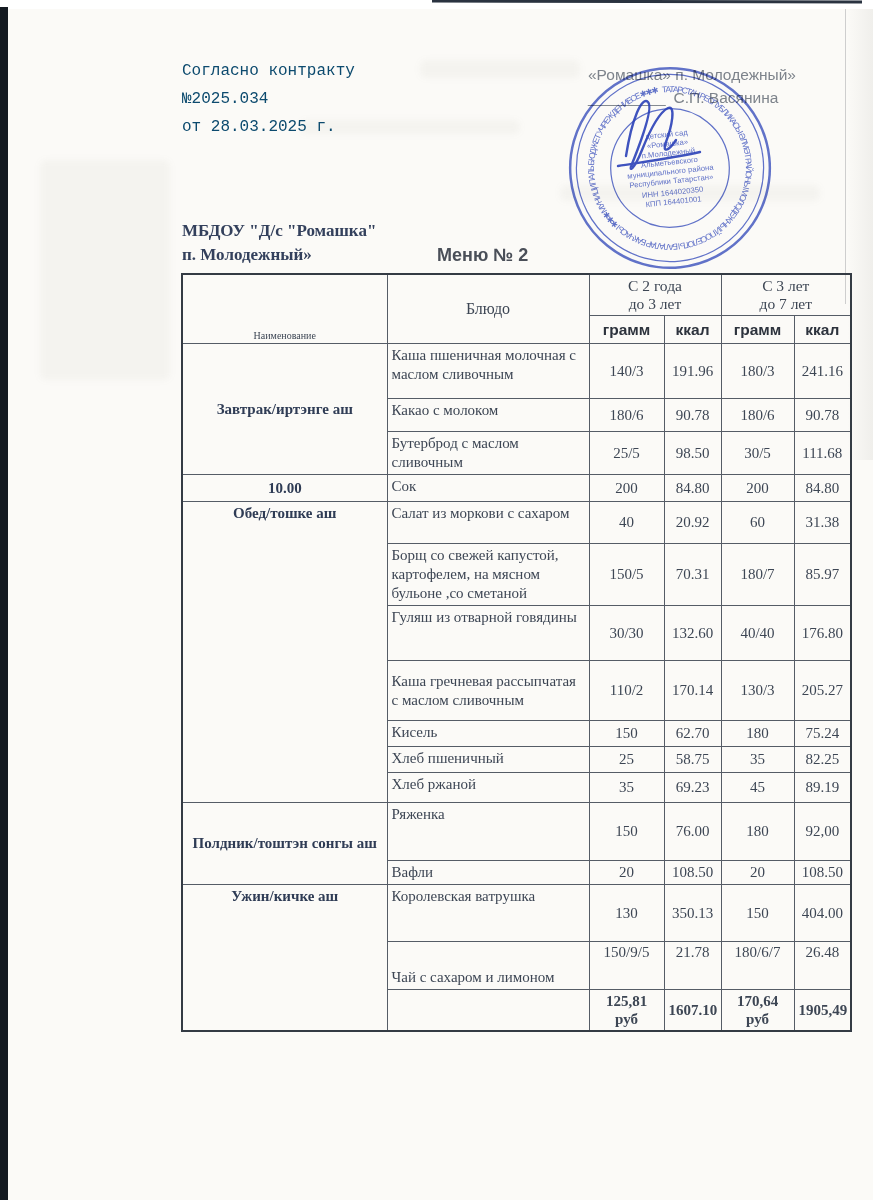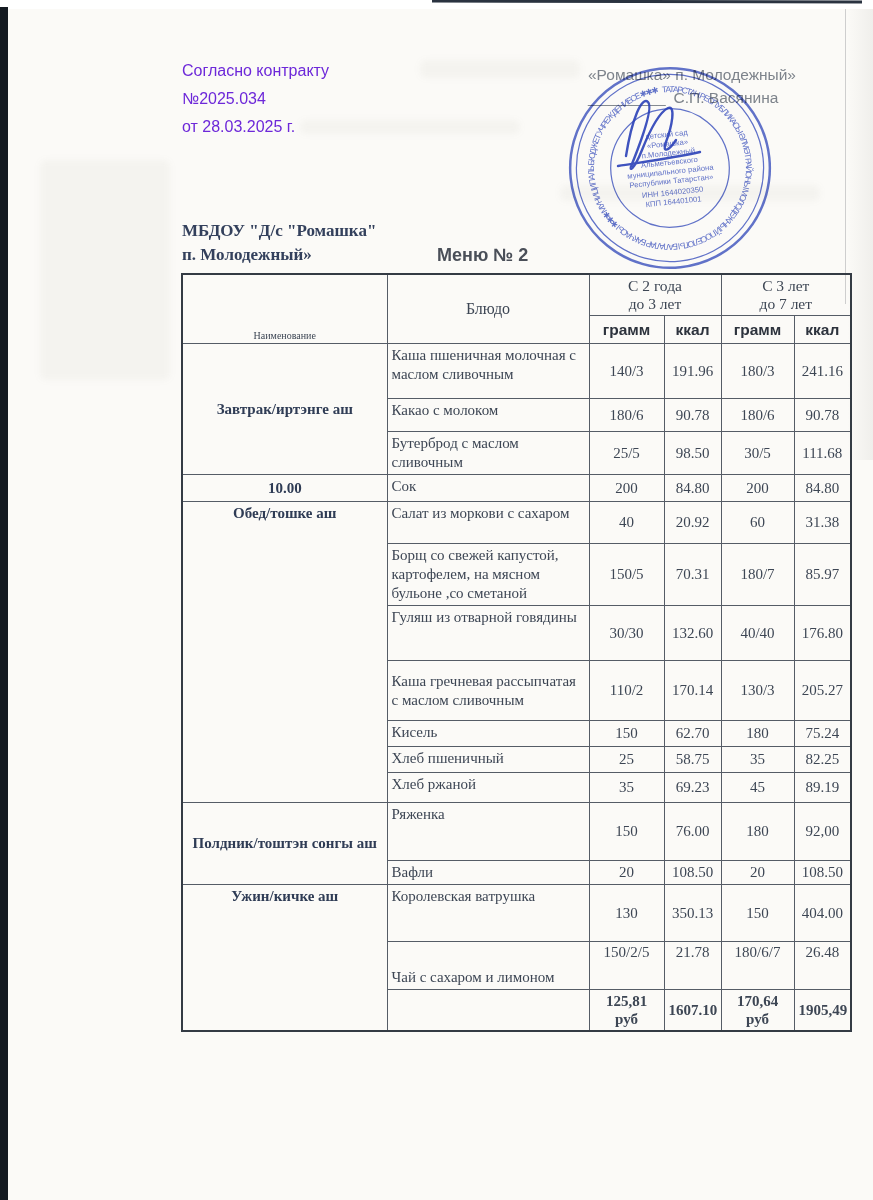--- a/index.html
+++ b/index.html
@@ -9,22 +9,22 @@
 
   
   .top-band{left:0;top:0;width:873px;height:9px;background:#ffffff;z-index:5;}
   .left-strip{left:0;top:7px;width:8px;height:1193px;background:#141a21;z-index:6;}
   .topright-line{left:432px;top:0;width:430px;height:3px;background:#2a3340;z-index:6;transform:rotate(.15deg);}
   .right-shade{right:0;top:0;width:26px;height:460px;background:linear-gradient(90deg,rgba(0,0,0,0) 0%,rgba(90,90,80,.07) 100%);z-index:1;}
   .crease{left:845px;top:4px;width:1px;height:300px;background:rgba(70,75,85,.25);z-index:1;}
   .smudge{background:rgba(110,110,100,.05);filter:blur(3px);border-radius:6px;z-index:0;}
 
   
-  .contract{left:182px;top:57px;font-family:Liberation Sans, sans-serif;font-size:16px;
-            line-height:28px;color:#6d28d9;z-index:2;white-space:pre-line;}
+  .contract{left:182px;top:57px;font-family:Liberation Mono, monospace;font-size:16px;
+            line-height:28px;color:#0c4a6e;z-index:2;white-space:pre-line;}
   .approval{left:588px;top:64px;font-family:"Liberation Sans",sans-serif;font-size:15.5px;
             line-height:22.5px;color:#7d838b;z-index:2;}
   .sig-row{display:flex;gap:8px;}
   .org-title{left:182px;top:219px;font-size:17px;font-weight:bold;color:#33405c;
              line-height:24px;z-index:2;white-space:pre-line;}
   .menu-title{left:437px;top:245px;font-family:"Liberation Sans",sans-serif;
               font-size:18px;font-weight:bold;color:#4a4f58;z-index:2;}
 
   
   .stamp{left:566px;top:64px;width:208px;height:208px;z-index:3;
@@ -238,21 +238,21 @@
   <tr style="height:57px">
     <td rowspan="3" class="sec sec-top">Ужин/кичке аш</td>
     <td class="dish">Королевская ватрушка</td>
     <td class="num">130</td>
     <td class="num">350.13</td>
     <td class="num">150</td>
     <td class="num">404.00</td>
   </tr>
   <tr style="height:48px">
     <td class="dish vbottom">Чай с сахаром и лимоном</td>
-    <td class="num vtop">150/2/5</td>
+    <td class="num vtop">150/9/5</td>
     <td class="num vtop">21.78</td>
     <td class="num vtop">180/6/7</td>
     <td class="num vtop">26.48</td>
   </tr>
   <tr style="height:38px">
     <td></td>
     <td class="tot">125,81
 руб</td>
     <td class="tot">1607.10</td>
     <td class="tot">170,64

